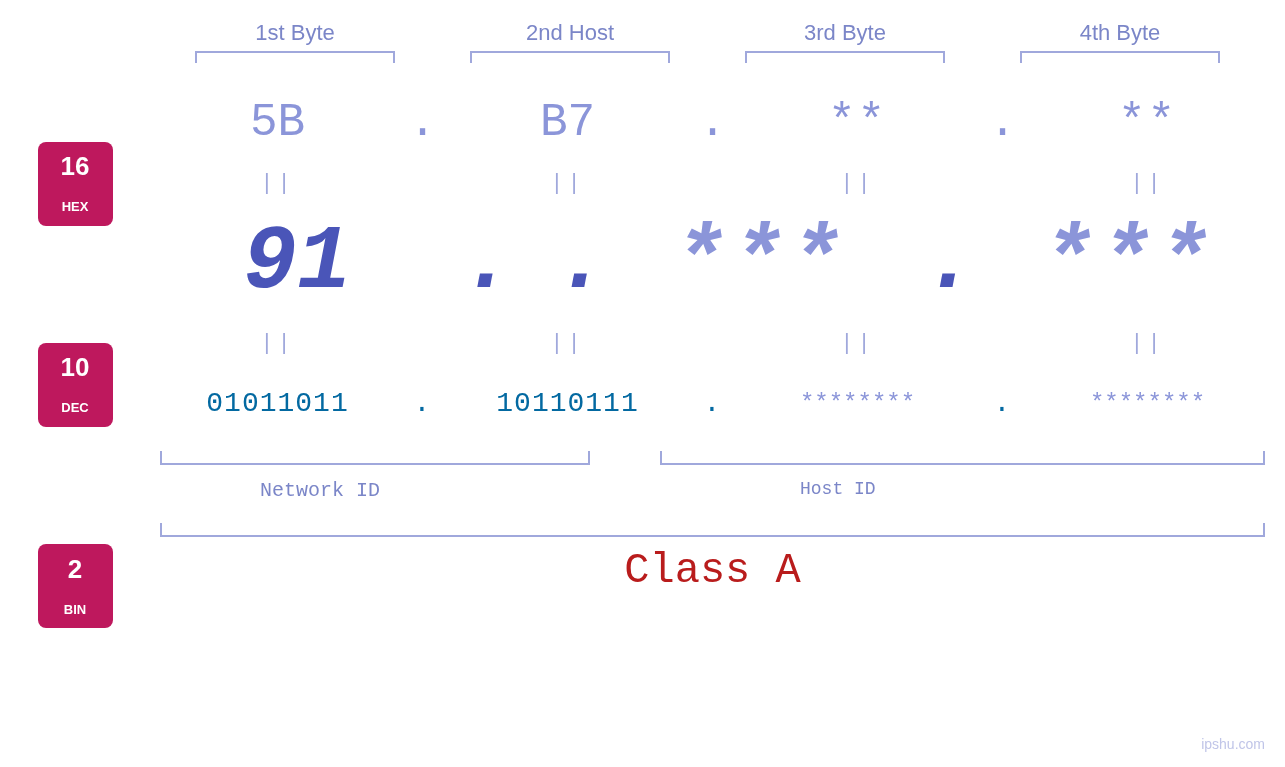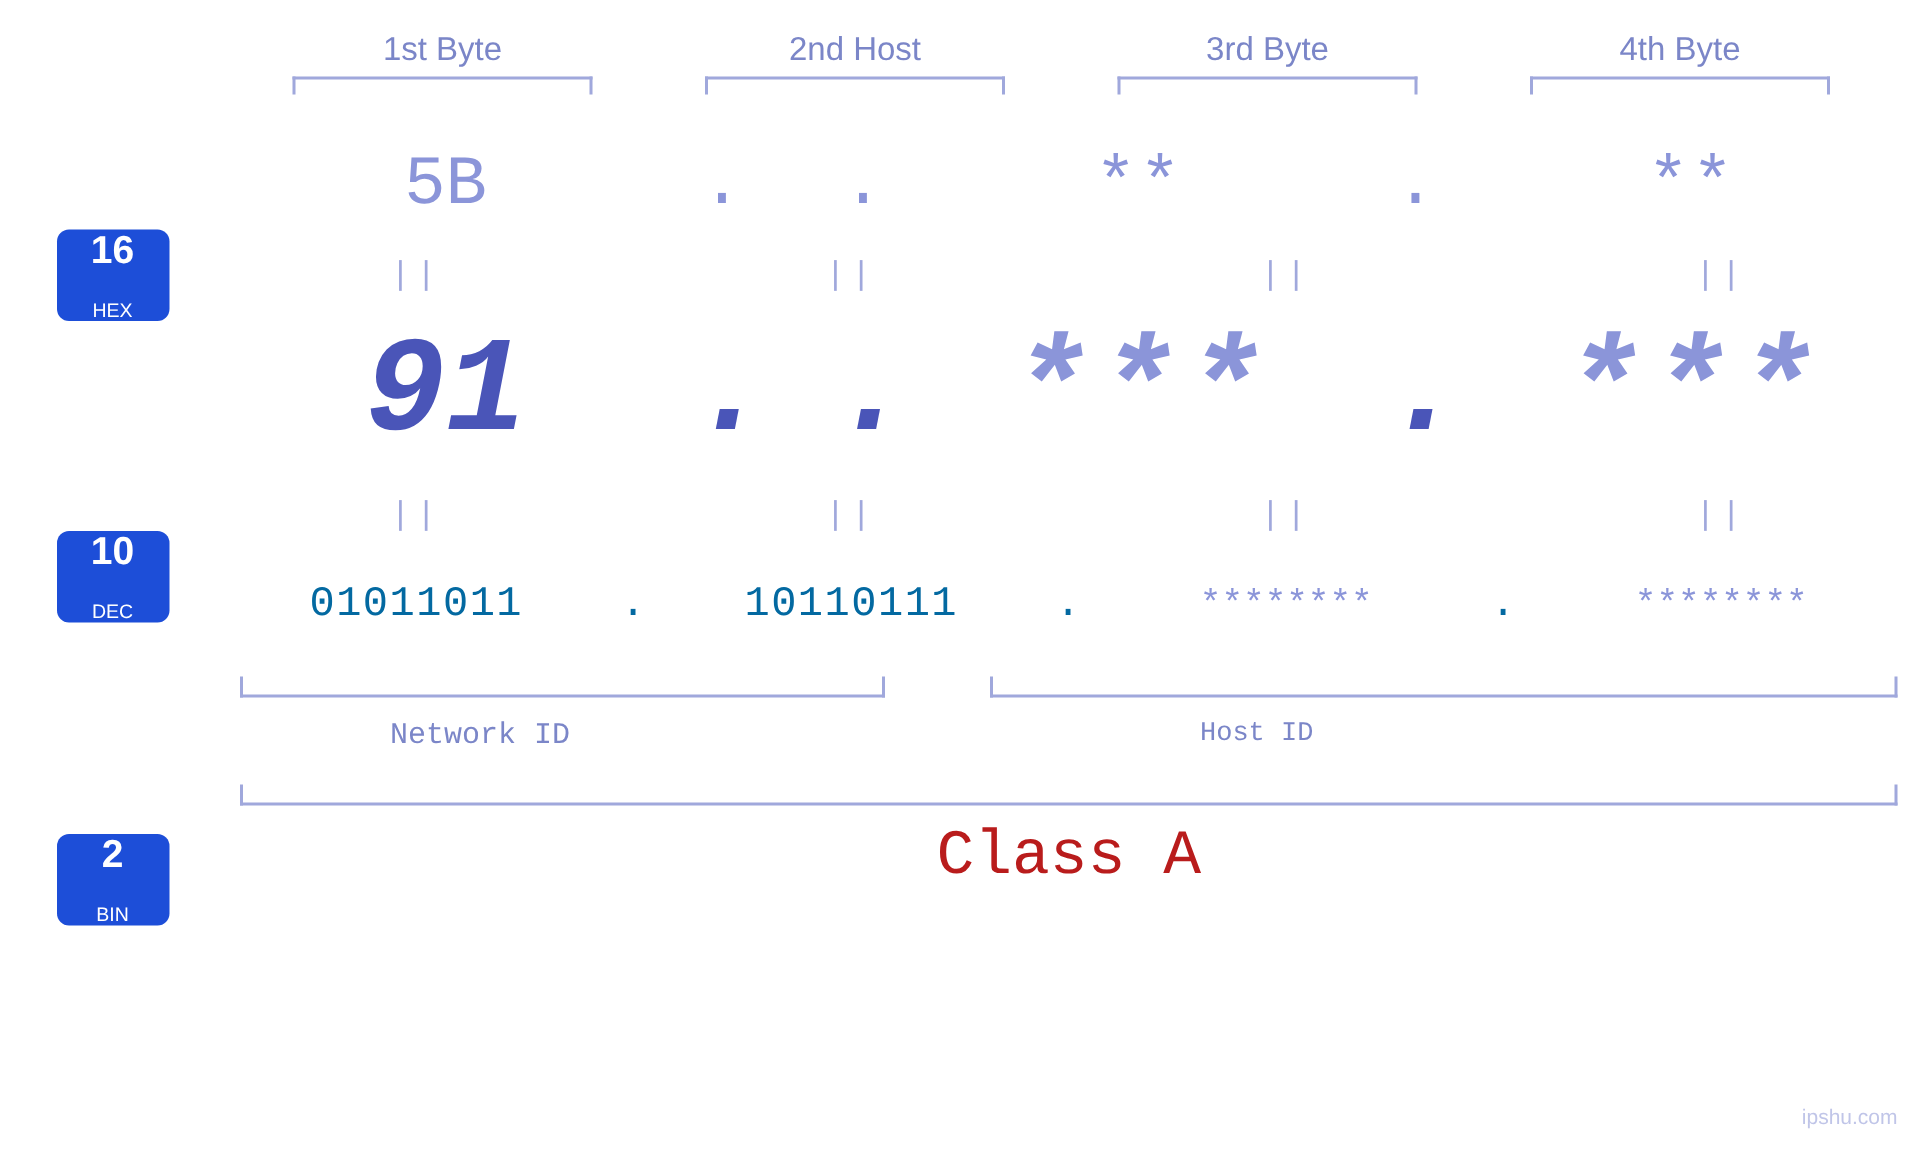--- a/index.html
+++ b/index.html
@@ -69,41 +69,41 @@
     .badges-col {
       width: 140px;
       display: flex;
       flex-direction: column;
       align-items: center;
       justify-content: space-around;
       padding: 10px 0 80px 10px;
     }
 
     .badge {
-      background: #1d4ed8;
+      background: #be185d;
       color: #ffffff;
       border-radius: 8px;
       width: 75px;
-      height: 61px;
+      height: 84px;
       display: flex;
       flex-direction: column;
       align-items: center;
       justify-content: center;
       font-family: Arial, sans-serif;
     }
 
     .badge-number {
       font-size: 26px;
       font-weight: bold;
       line-height: 1;
     }
 
     .badge-label {
       font-size: 13px;
-      font-weight: normal;
+      font-weight: bold;
       margin-top: 20px;
     }
 
     
     .values-area {
       flex: 1;
       display: flex;
       flex-direction: column;
       position: relative;
     }
@@ -259,20 +259,23 @@
 
     <div class="values-area">
 
       <div class="value-row hex-row">
         <div class="value-cell">
           <span class="hex-value">5B</span>
         </div>
         <div class="dot-cell">
           <span class="hex-dot">.</span>
         </div>
+        <div class="value-cell">
+          <span class="hex-value">B7</span>
+        </div>
         <div class="dot-cell">
           <span class="hex-dot">.</span>
         </div>
         <div class="value-cell">
           <span class="masked">**</span>
         </div>
         <div class="dot-cell">
           <span class="hex-dot">.</span>
         </div>
         <div class="value-cell">

